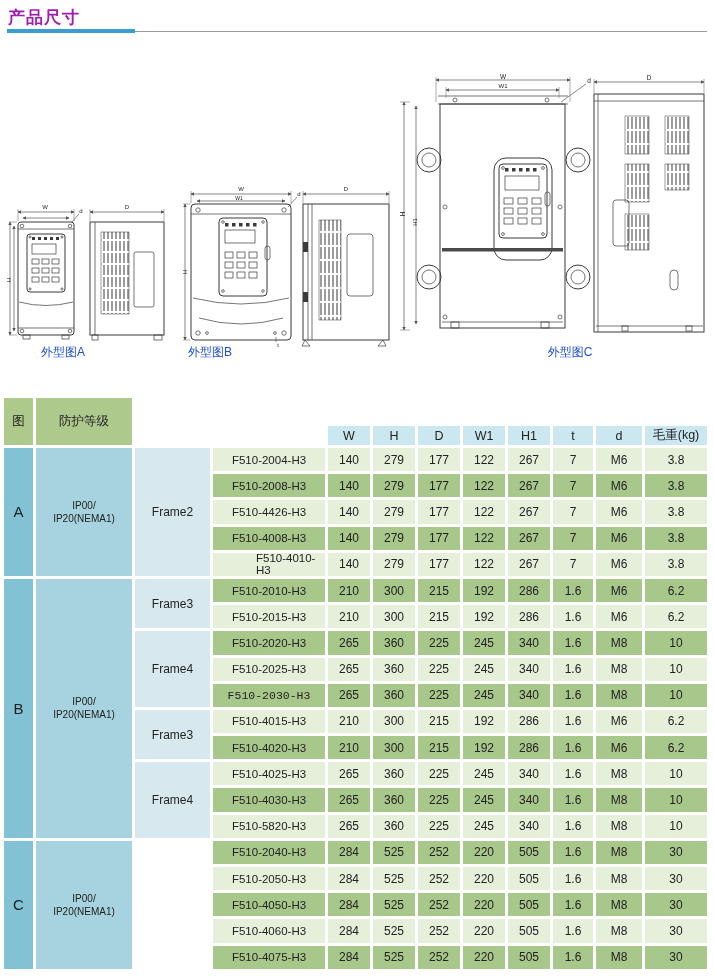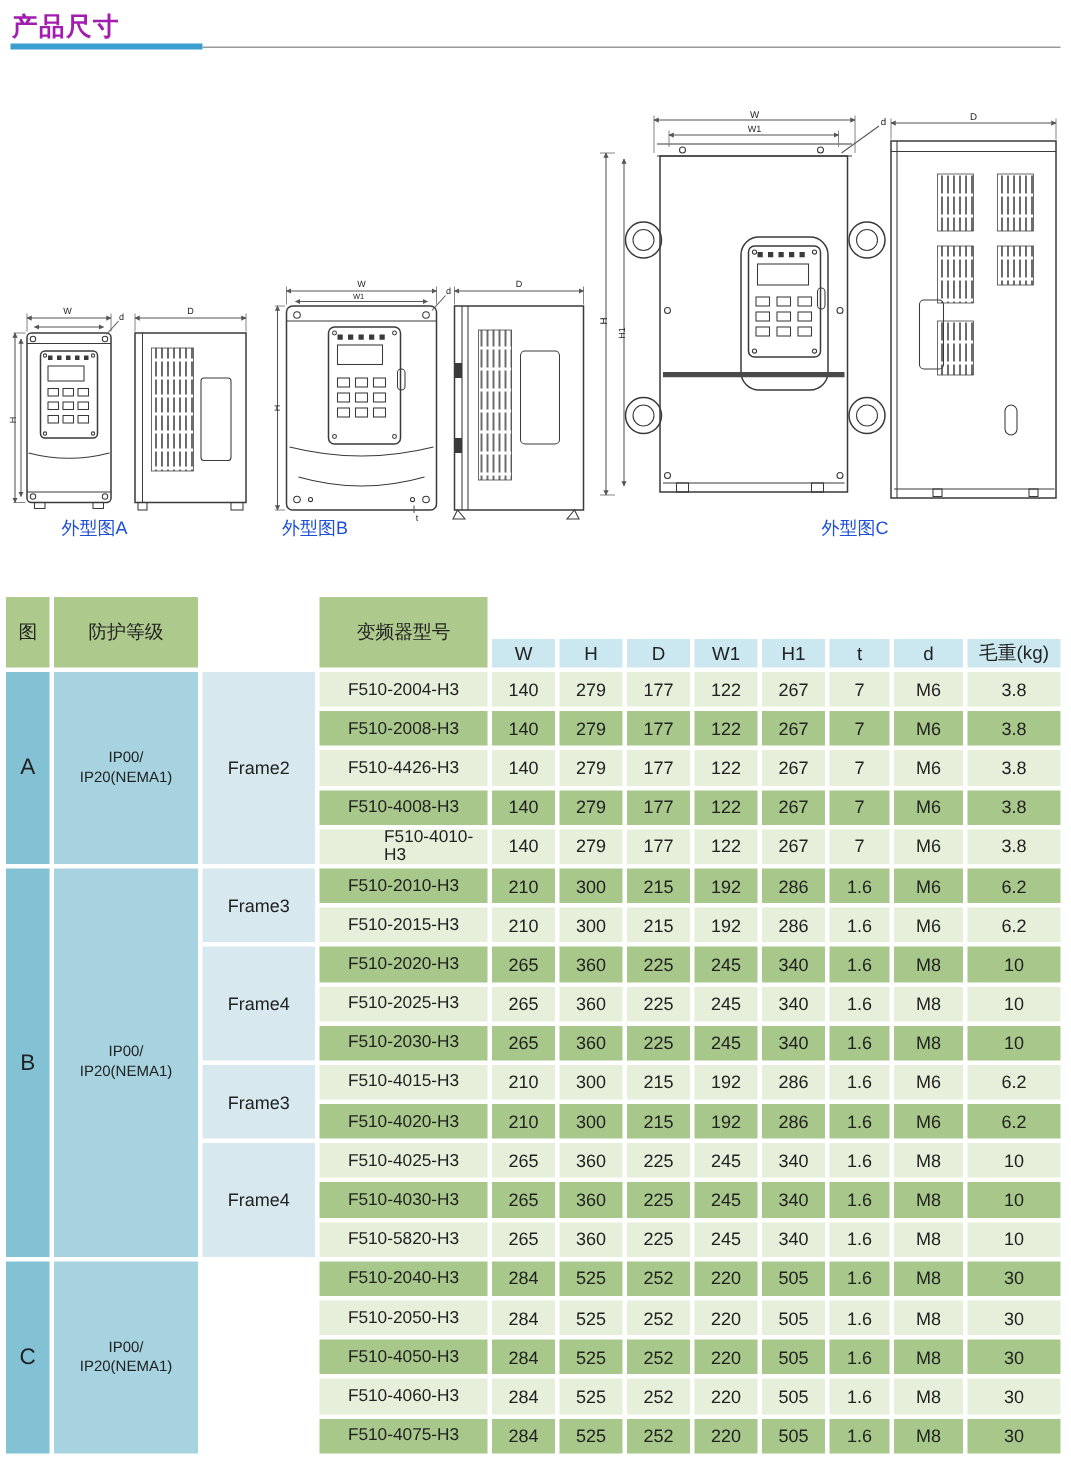--- a/index.html
+++ b/index.html
@@ -292,21 +292,20 @@
         <line class="ext" x1="306" y1="19" x2="306" y2="5"></line>
       <line class="dimline" x1="196" y1="8" x2="306" y2="8" marker-start="url(#mC)" marker-end="url(#mC)"></line>
       <text class="dimtxt big" x="251" y="6">D</text>
     </g>
   </svg>
   <div class="caption" style="left:525px;">外型图C</div>
 
   <div id="dim-grid">
       <div class="c hg" style="grid-area: 1 / 1 / 3 / 2;">图</div>
       <div class="c hg" style="grid-area: 1 / 2 / 3 / 3;">防护等级</div>
-      <div class="c hg" style="grid-area: 1 / 4 / 3 / 5;">变频器型号</div>
       <div class="c hb" style="grid-area: 2 / 5;">W</div>
       <div class="c hb" style="grid-area: 2 / 6;">H</div>
       <div class="c hb" style="grid-area: 2 / 7;">D</div>
       <div class="c hb" style="grid-area: 2 / 8;">W1</div>
       <div class="c hb" style="grid-area: 2 / 9;">H1</div>
       <div class="c hb" style="grid-area: 2 / 10;">t</div>
       <div class="c hb" style="grid-area: 2 / 11;">d</div>
       <div class="c hb" style="grid-area: 2 / 12;">毛重(kg)</div>
       <div class="c fig" style="grid-area: 3 / 1 / 8 / 2;">A</div>
       <div class="c prot" style="grid-area: 3 / 2 / 8 / 3;">IP00/
@@ -393,21 +392,21 @@
       <div class="c val green" style="grid-area: 10 / 12;">10</div>
       <div class="c model light" style="grid-area: 11 / 4;">F510-2025-H3</div>
       <div class="c val light" style="grid-area: 11 / 5;">265</div>
       <div class="c val light" style="grid-area: 11 / 6;">360</div>
       <div class="c val light" style="grid-area: 11 / 7;">225</div>
       <div class="c val light" style="grid-area: 11 / 8;">245</div>
       <div class="c val light" style="grid-area: 11 / 9;">340</div>
       <div class="c val light" style="grid-area: 11 / 10;">1.6</div>
       <div class="c val light" style="grid-area: 11 / 11;">M8</div>
       <div class="c val light" style="grid-area: 11 / 12;">10</div>
-      <div class="c model green" style="grid-area: 12 / 4;">F510-2030-H3</div>
+      <div class="c model green" style="grid-area: 12 / 4; font-family: Liberation Mono, monospace;">F510-2030-H3</div>
       <div class="c val green" style="grid-area: 12 / 5;">265</div>
       <div class="c val green" style="grid-area: 12 / 6;">360</div>
       <div class="c val green" style="grid-area: 12 / 7;">225</div>
       <div class="c val green" style="grid-area: 12 / 8;">245</div>
       <div class="c val green" style="grid-area: 12 / 9;">340</div>
       <div class="c val green" style="grid-area: 12 / 10;">1.6</div>
       <div class="c val green" style="grid-area: 12 / 11;">M8</div>
       <div class="c val green" style="grid-area: 12 / 12;">10</div>
       <div class="c model light" style="grid-area: 13 / 4;">F510-4015-H3</div>
       <div class="c val light" style="grid-area: 13 / 5;">210</div>

